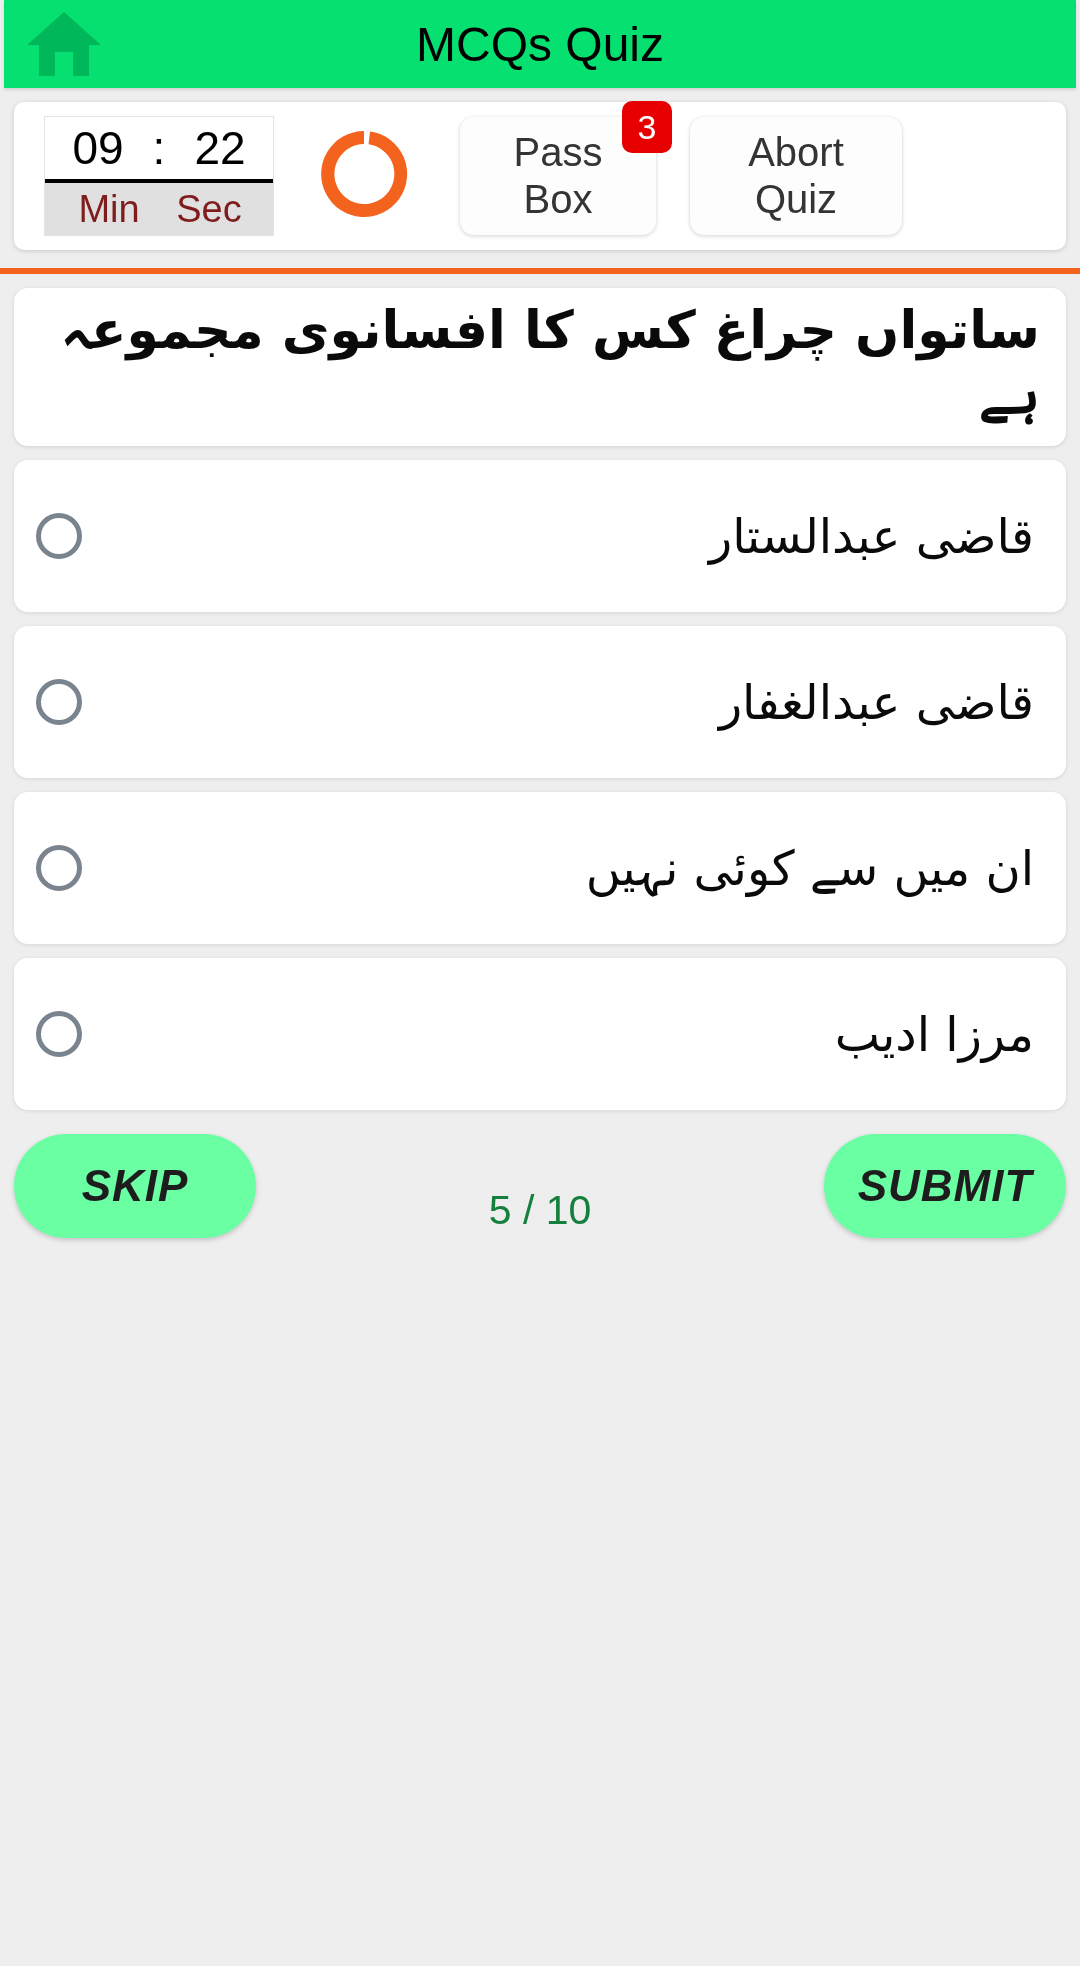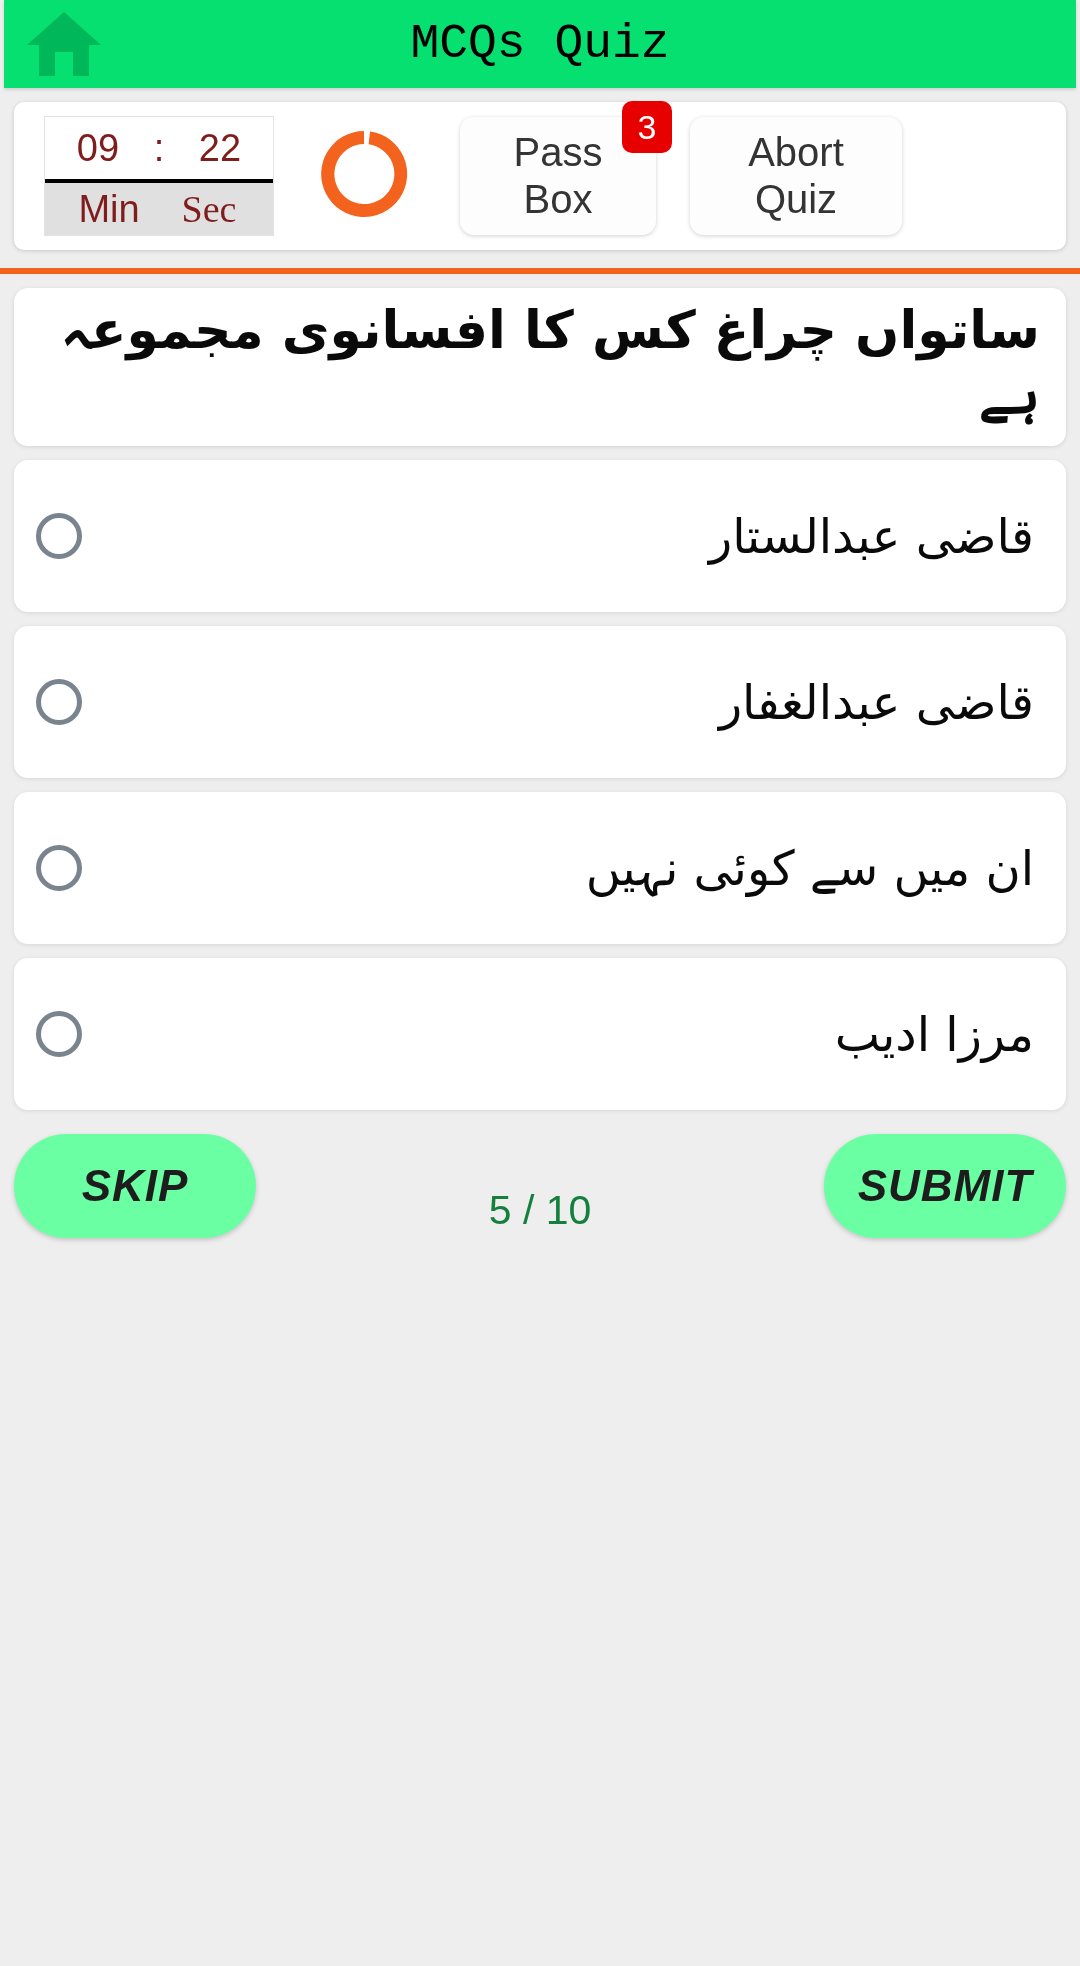--- a/index.html
+++ b/index.html
@@ -33,21 +33,21 @@
     justify-content: center;
   }
   .home-icon svg { display: block; }
   .appbar-title {
     position: absolute;
     left: 0; right: 0;
     text-align: center;
     font-size: 48px;
     color: #000;
     letter-spacing: 0px;
-    font-family: Liberation Mono, monospace;
+    font-family: Liberation Sans, sans-serif;
   }
 
   
   .control-card {
     margin: 14px 14px 0 14px;
     background: #ffffff;
     border-radius: 10px;
     height: 148px;
     box-shadow: 0 1px 4px rgba(0,0,0,0.16);
     display: flex;
@@ -66,41 +66,41 @@
   }
   .timer-digits {
     display: flex;
     align-items: center;
     justify-content: center;
     height: 62px;
     background: #ffffff;
     border-bottom: 4px solid #000;
   }
   .timer-digits span {
-    font-size: 38px;
-    color: #7f1d1d;
+    font-size: 46px;
+    color: #000000;
     font-family: "Liberation Sans", sans-serif;
     text-align: center;
   }
   .t-min { width: 80px; text-align: center; }
   .t-colon { width: 42px; text-align: center; }
   .t-sec { width: 80px; text-align: center; }
   .timer-labels {
     display: flex;
     align-items: center;
     justify-content: center;
     height: 52px;
     background: #e0e0e0;
   }
   .timer-labels span {
     font-size: 38px;
     color: #7f1d1d;
   }
   .l-min { width: 100px; text-align: center; }
-  .l-sec { width: 100px; text-align: center; font-family: Liberation Serif, serif; }
+  .l-sec { width: 100px; text-align: center; }
 
   
   .spinner-wrap {
     width: 180px;
     display: flex;
     align-items: center;
     justify-content: center;
   }
 
   

